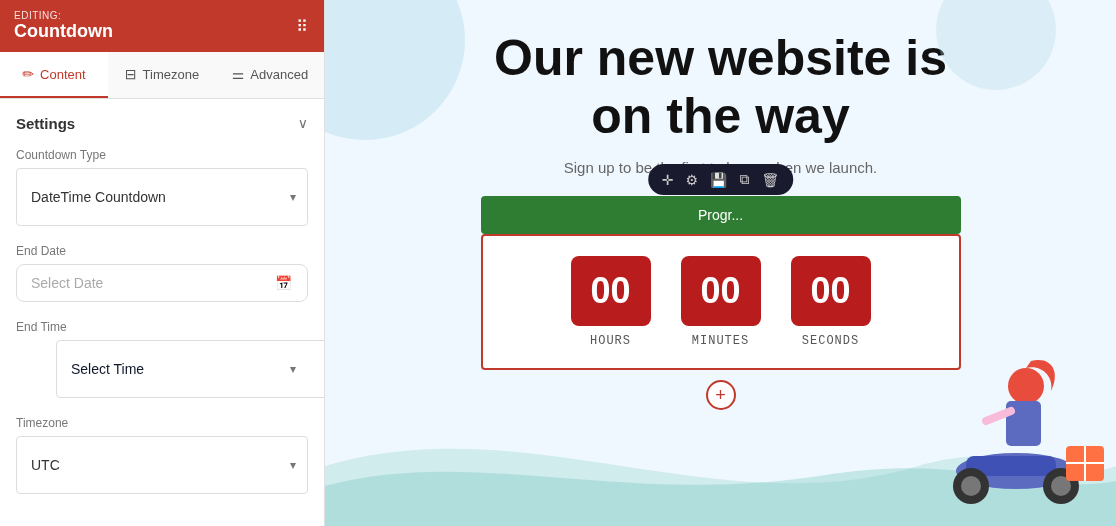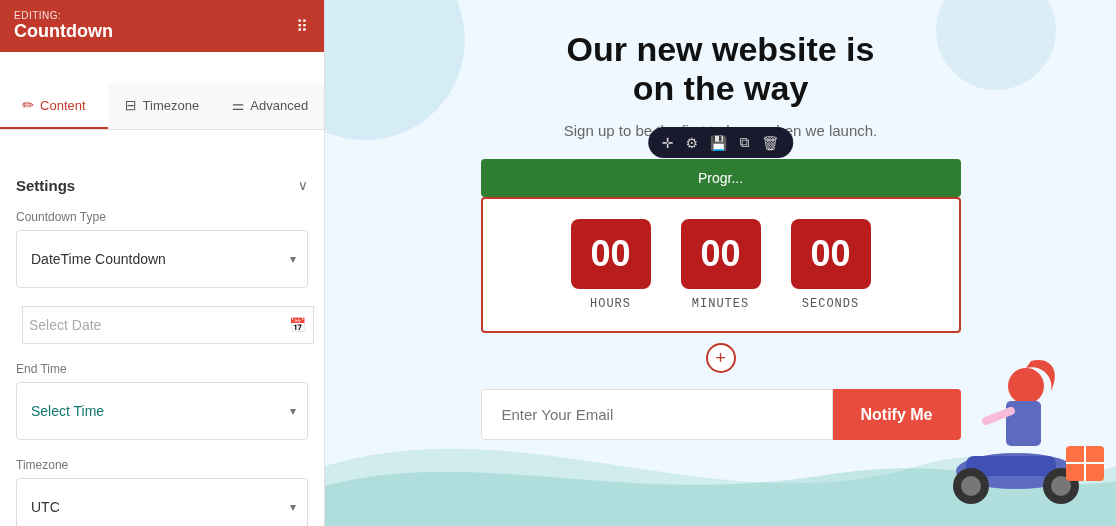--- a/index.html
+++ b/index.html
@@ -1,19 +1,19 @@
 <!DOCTYPE html>
 <html><head>
   <meta charset="utf-8">
   <style>
     * { box-sizing: border-box; margin: 0; padding: 0; }
     body { font-family: -apple-system, BlinkMacSystemFont, 'Segoe UI', sans-serif; display: flex; width: 1116px; height: 526px; overflow: hidden; background: #fff; }
 
     
-    .left-panel { width: 325px; min-width: 325px; height: 526px; background: #fff; border-right: 1px solid #e0e0e0; display: flex; flex-direction: column; gap: 31px; }
+    .left-panel { width: 325px; min-width: 325px; height: 526px; background: #fff; border-right: 1px solid #e0e0e0; display: flex; flex-direction: column; }
 
     .panel-header { background: #c0392b; padding: 10px 14px; display: flex; justify-content: space-between; align-items: center; }
     .panel-header-text { color: #fff; }
     .panel-header-text .editing-label { font-size: 10px; opacity: 0.85; text-transform: uppercase; letter-spacing: 0.5px; }
     .panel-header-text .widget-name { font-size: 18px; font-weight: 600; }
     .dots-icon { color: #fff; font-size: 16px; letter-spacing: 2px; }
 
     .panel-tabs { display: flex; border-bottom: 1px solid #e0e0e0; background: #f9f9f9; }
     .panel-tab { flex: 1; padding: 14px 8px; display: flex; align-items: center; justify-content: center; gap: 6px; cursor: pointer; font-size: 13px; color: #555; border-bottom: 2px solid transparent; }
     .panel-tab.active { color: #c0392b; border-bottom: 2px solid #c0392b; background: #fff; }
@@ -24,27 +24,27 @@
     .section-header { display: flex; justify-content: space-between; align-items: flex-start; margin-bottom: 16px; }
     .section-title { font-size: 15px; font-weight: 600; color: #333; }
     .chevron-icon { color: #777; font-size: 14px; cursor: pointer; }
 
     .field-group { margin-bottom: 18px; }
     .field-label { font-size: 12px; color: #777; margin-bottom: 6px; }
 
     .select-wrapper { position: relative; }
     .select-control { width: 100%; padding: 20px 14px; border: 1px solid #ddd; border-radius: 4px; background: #fff; font-size: 14px; color: #333; appearance: none; cursor: pointer; }
     .select-arrow { position: absolute; right: 12px; top: 50%; transform: translateY(-50%); color: #777; pointer-events: none; font-size: 12px; }
-    .date-input { width: 100%; padding: 10px 6px; border: 1px solid #ddd; border-radius: 0; background: #fff; font-size: 14px; color: #aaa; cursor: pointer; display: flex; align-items: center; justify-content: space-between; margin-left: 6px; }
+    .date-input { width: 100%; padding: 10px 14px; border: 1px solid #ddd; border-radius: 8px; background: #fff; font-size: 14px; color: #aaa; cursor: pointer; display: flex; align-items: center; justify-content: space-between; }
     .calendar-icon { color: #777; font-size: 14px; }
 
     
     .right-panel { flex: 1; background: #f0f8ff; position: relative; overflow: hidden; display: flex; flex-direction: column; align-items: center; justify-content: flex-start; padding-top: 30px; }
 
-    .page-title { font-size: 34px; font-weight: 800; color: #111; text-align: center; line-height: 1.15; margin-bottom: 14px; }
+    .page-title { font-size: 50px; font-weight: 800; color: #111; text-align: center; line-height: 1.15; margin-bottom: 14px; }
     .page-subtitle { font-size: 15px; color: #666; text-align: center; margin-bottom: 20px; }
 
     .progress-section { width: 480px; position: relative; }
     .progress-bar-container { background: #2e7d32; border-radius: 4px; height: 38px; display: flex; align-items: center; justify-content: center; color: #fff; font-size: 14px; position: relative; }
 
     .widget-toolbar { position: absolute; top: -32px; left: 50%; transform: translateX(-50%); background: #1a1a2e; border-radius: 20px; display: flex; gap: 4px; padding: 5px 10px; align-items: center; z-index: 10; }
     .toolbar-btn { background: none; border: none; color: #ccc; cursor: pointer; font-size: 14px; padding: 2px 4px; }
 
     .countdown-section { width: 480px; border: 2px solid #c0392b; border-radius: 4px; padding: 20px; display: flex; justify-content: center; gap: 30px; background: #fff; margin-top: 0; }
     .countdown-item { display: flex; flex-direction: column; align-items: center; gap: 8px; }
@@ -107,30 +107,31 @@
       <div class="select-wrapper">
         <select class="select-control">
           <option>DateTime Countdown</option>
           <option>Evergreen Countdown</option>
         </select>
         <span class="select-arrow">▾</span>
       </div>
     </div>
 
     <div class="field-group">
+      <div class="field-label">End Date</div>
       <div class="date-input">
         <span>Select Date</span>
         <span class="calendar-icon">📅</span>
       </div>
     </div>
 
     <div class="field-group">
       <div class="field-label">End Time</div>
       <div class="select-wrapper">
-        <select class="select-control" style="color:#0f766e;">
+        <select class="select-control" style="color:#0f172a;margin-left:40px;">
           <option>Select Time</option>
           <option>12:00 AM</option>
           <option>6:00 AM</option>
           <option>12:00 PM</option>
         </select>
         <span class="select-arrow">▾</span>
       </div>
     </div>
 
     <div class="field-group">
@@ -184,24 +185,20 @@
       <div class="countdown-label">MINUTES</div>
     </div>
     <div class="countdown-item">
       <div class="countdown-box">00</div>
       <div class="countdown-label">SECONDS</div>
     </div>
   </div>
 
   <div class="add-btn">+</div>
 
-  <div class="email-section">
-    <input class="email-input" type="email" placeholder="Enter Your Email" style="">
-    <button class="notify-btn">Notify Me</button>
-  </div>
 
   <div class="wave-area">
     <svg viewBox="0 0 800 120" preserveAspectRatio="none" width="100%" height="100%">
       <path d="M0,60 C200,0 400,120 600,60 C700,30 750,80 800,60 L800,120 L0,120 Z" fill="#b2dfdb" opacity="0.5"></path>
       <path d="M0,80 C150,40 300,100 500,70 C650,45 720,90 800,75 L800,120 L0,120 Z" fill="#80cbc4" opacity="0.4"></path>
     </svg>
   </div>
 
   <div class="scooter-area">
     <svg viewBox="0 0 220 200">

